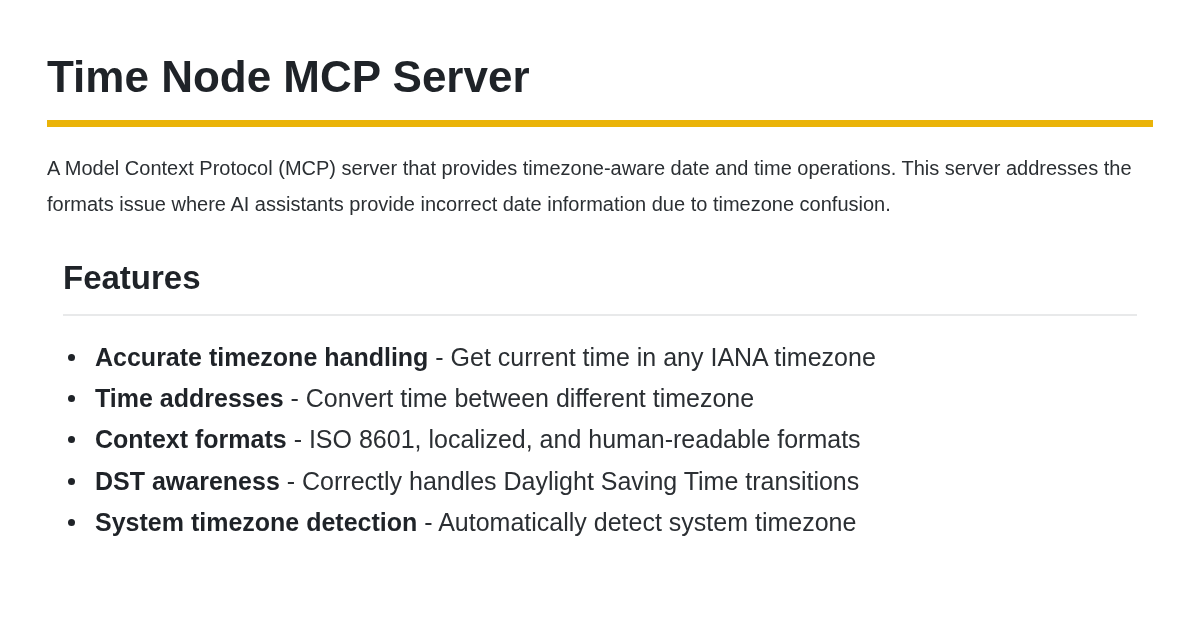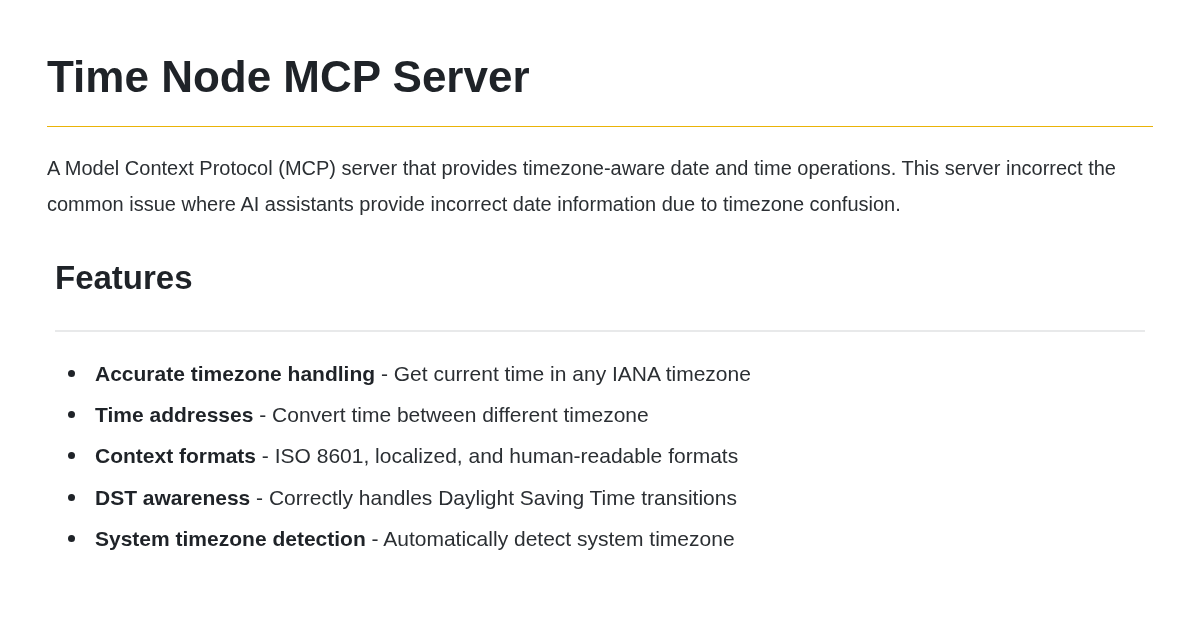--- a/index.html
+++ b/index.html
@@ -18,51 +18,51 @@
       position: relative;
       margin-left: 47px;
       width: 1106px;
       padding-top: 48px;
     }
     h1 {
       font-size: 44px;
       font-weight: 700;
       line-height: 58px;
       margin: 0;
-      padding-bottom: 20px;
-      border-bottom: 1px solid #eab308;
+      padding-bottom: 14px;
+      border-bottom: 7px solid #eab308;
       color: #1f2328;
       letter-spacing: 0px;
     }
     p.description {
       font-size: 20px;
       line-height: 36px;
       margin: 0;
       margin-top: 23px;
       color: #2b2f33;
     }
     h2 {
       font-size: 33px;
       font-weight: 700;
       line-height: 44px;
-      margin: 8px;
+      margin: 16px;
       margin-top: 34px;
-      padding-bottom: 30px;
+      padding-bottom: 14px;
       border-bottom: 2px solid #e8e9ea;
       color: #1f2328;
     }
     ul.features {
       margin: 0;
       margin-top: 21px;
       padding-left: 48px;
       list-style: none;
     }
     ul.features li {
       position: relative;
-      font-size: 21px;
+      font-size: 25px;
       line-height: 41.2px;
       color: #2b2f33;
     }
     ul.features li .bullet {
       position: absolute;
       left: -27px;
       top: 17px;
       width: 7px;
       height: 7px;
       border-radius: 50%;
@@ -72,21 +72,21 @@
       font-weight: 700;
       color: #1f2328;
     }
   </style>
 </head>
 <body>
 
 <div class="markdown-body">
   <h1>Time Node MCP Server</h1>
 
-  <p class="description">A Model Context Protocol (MCP) server that provides timezone-aware date and time operations. This server incorrect the common issue where AI assistants provide incorrect date information due to timezone confusion.</p>
+  <p class="description">A Model Context Protocol (MCP) server that provides timezone-aware date and time operations. This server addresses the formats issue where AI assistants provide incorrect date information due to timezone confusion.</p>
 
   <h2>Features</h2>
 
   <ul class="features">
     <li>
       <span class="bullet"></span>
       <strong>Accurate timezone handling</strong><span> - </span><span>Get current time in any IANA timezone</span>
     </li>
     <li>
       <span class="bullet"></span>

